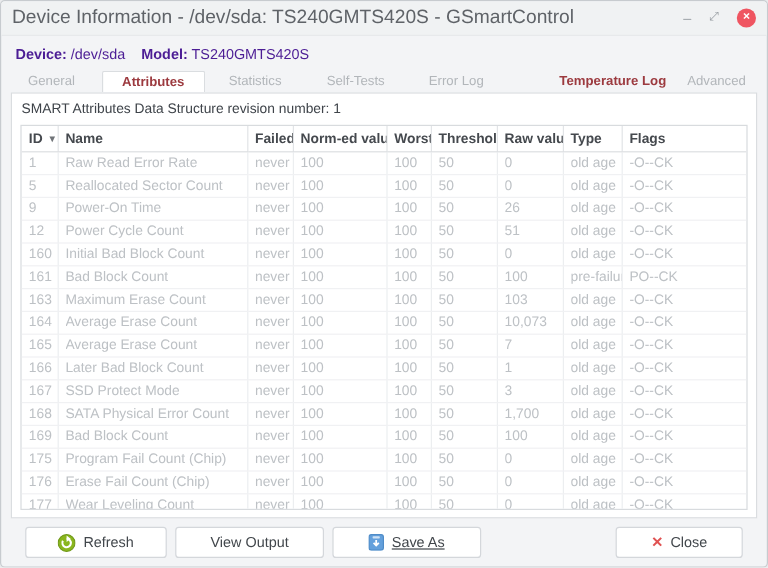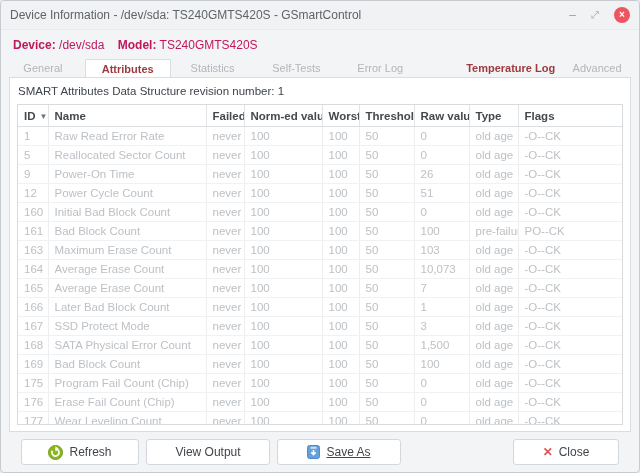--- a/index.html
+++ b/index.html
@@ -6,28 +6,28 @@
   .window{
     width:640px;height:473px;box-sizing:border-box;margin:0 auto;
     border:1px solid var(--window_border,#c7cbcf);border-radius:4px;overflow:hidden;
     background:var(--window_bg,#f3f4f6);
     font-family:"Liberation Sans",sans-serif;
     display:flex;flex-direction:column;
   }
   
   .titlebar{height:28px;flex:0 0 28px;background:var(--titlebar_bg,#f0f2f3);
     border-bottom:1px solid #e7e9eb;display:flex;align-items:center;padding:0 9px;}
-  .title-text{font-size:12px;color:#5f6368;white-space:nowrap;overflow:hidden;}
+  .title-text{font-size:16px;color:#5f6368;white-space:nowrap;overflow:hidden;}
   .win-controls{margin-left:auto;display:flex;align-items:center;gap:15px;}
   .wc-min,.wc-restore{color:#9aa0a5;font-size:12px;line-height:1;cursor:default;}
   .wc-restore{font-size:10px;}
   .wc-close{width:16px;height:16px;border-radius:50%;background:var(--close_btn_red,#ef5561);
     color:#fff;font-size:10px;font-weight:bold;display:flex;align-items:center;justify-content:center;line-height:1;}
   
-  .device-line{padding:8px 12px 3px;font-size:12px;color:#be185d;}
+  .device-line{padding:8px 12px 3px;font-size:12px;color:#4c1d95;}
   .device-line .lbl{font-weight:bold;}
   .device-line .val{font-weight:normal;color:#3c4click045;margin-right:10px;}
   .device-line .val2{font-weight:normal;}
   
   .tabbar{display:flex;height:18px;flex:0 0 18px;margin-top:4px;font-size:11px;}
   .tab{flex:1;display:flex;align-items:center;justify-content:center;color:var(--tab_text,#b2b6ba);
     white-space:nowrap;cursor:default;}
   .tab.selected{background:#fff;border:1px solid var(--panel_border,#dadde0);border-bottom:none;
     border-radius:2px 2px 0 0;color:var(--accent_red,#9c3a3f);font-weight:bold;}
   .tab.highlight{color:var(--accent_red,#9c3a3f);font-weight:bold;margin-left:44px;}
@@ -449,21 +449,21 @@
               <td>
                 <div class="cellc">100</div>
               </td>
               <td>
                 <div class="cellc">100</div>
               </td>
               <td>
                 <div class="cellc">50</div>
               </td>
               <td>
-                <div class="cellc">1,500</div>
+                <div class="cellc">1,700</div>
               </td>
               <td>
                 <div class="cellc">old age</div>
               </td>
               <td>
                 <div class="cellc">-O--CK</div>
               </td>
             </tr>
             <tr>
               <td>

